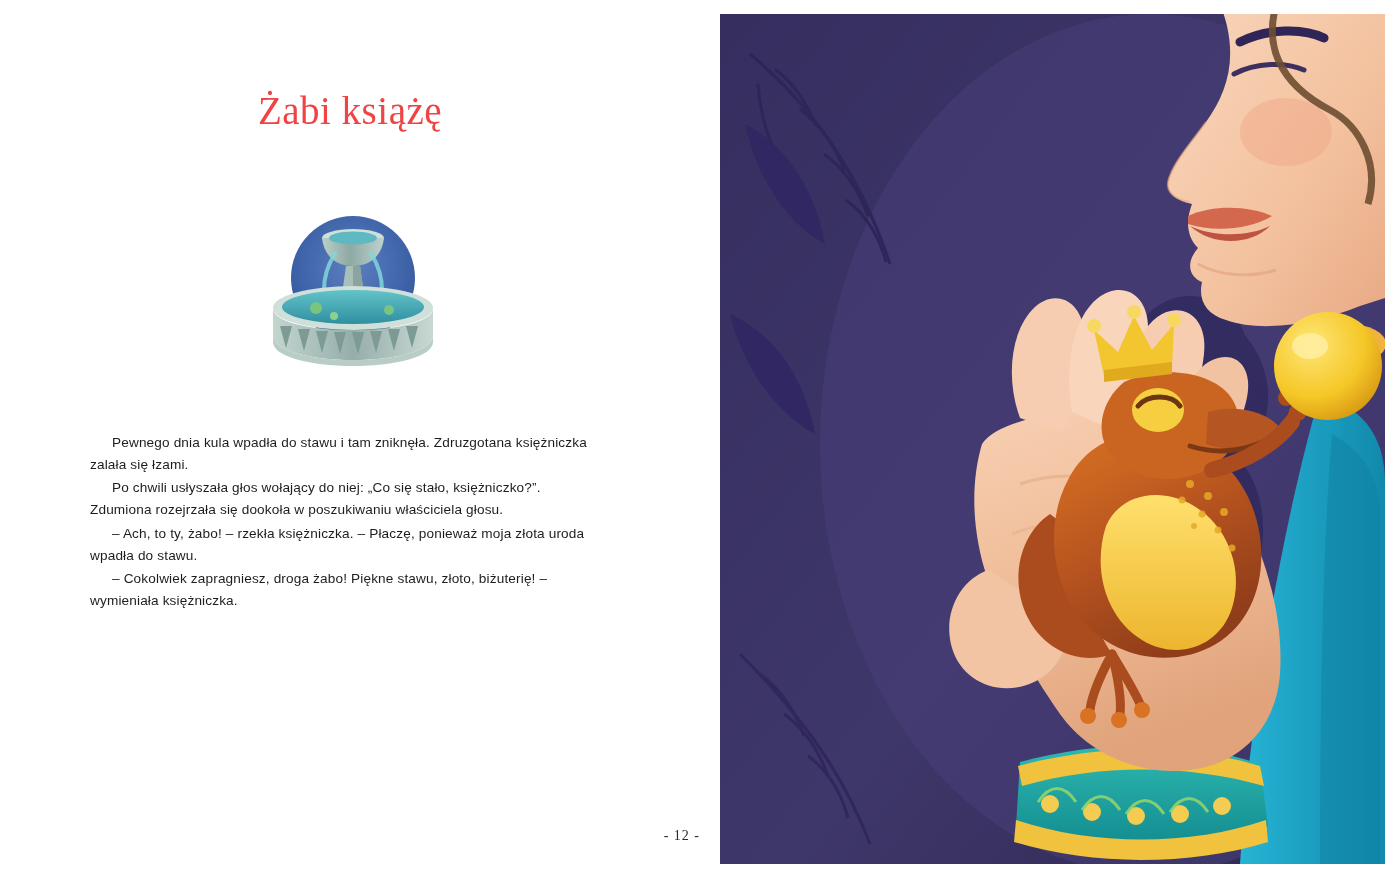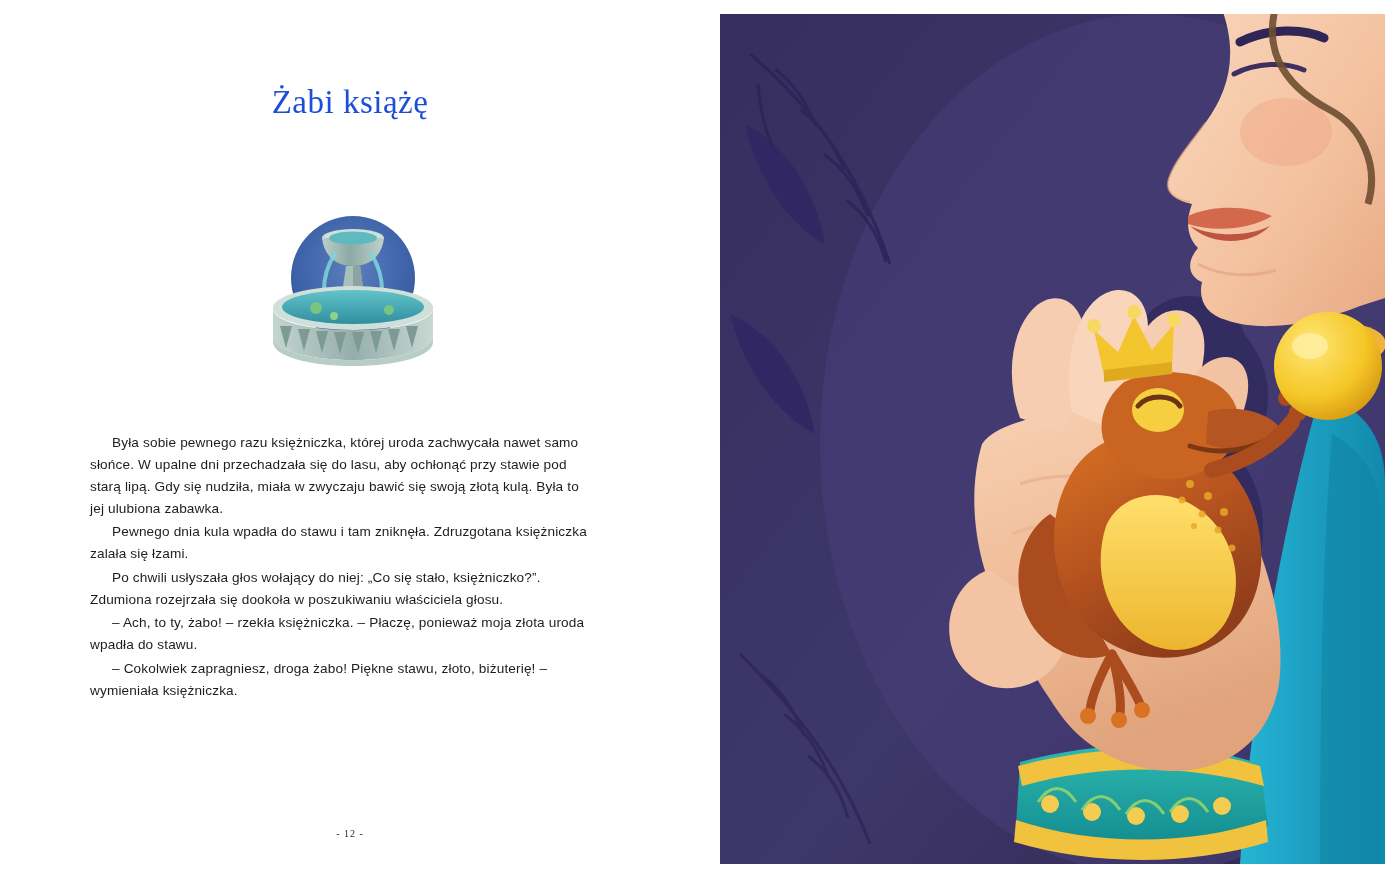--- a/index.html
+++ b/index.html
@@ -31,23 +31,23 @@
     background: #ffffff;
   }
 
   .story-title {
     position: absolute;
     left: 0;
     right: 0;
     top: 62px;
     text-align: center;
     font-family: "Liberation Serif", serif;
-    font-size: 33px;
+    font-size: 39px;
     letter-spacing: 0.5px;
-    color: #1d4ed8;
+    color: #ef4444;
     font-weight: 400;
   }
 
   
   .fountain-wrap {
     position: absolute;
     left: 258px;
     top: 190px;
     width: 190px;
     height: 200px;
@@ -69,23 +69,23 @@
   }
   .para-block p.indent {
     text-indent: 22px;
   }
 
   .page-number {
     position: absolute;
     left: 0;
     right: 0;
     top: 828px;
-    text-align: center;
+    text-align: right;
     font-family: "Liberation Serif", serif;
-    font-size: 10px;
+    font-size: 14px;
     letter-spacing: 1px;
     color: #2a2a2a;
   }
 
   
   .page-right {
     position: relative;
     width: 700px;
     height: 878px;
     background: #ffffff;
@@ -166,21 +166,20 @@
           <polygon points="112,141 124,141 118,163"></polygon>
           <polygon points="130,139 142,139 136,161"></polygon>
           <polygon points="148,136 160,136 154,158"></polygon>
         </g>
         <ellipse cx="95" cy="146" rx="80" ry="20" fill="none"></ellipse>
         <path d="M15 146 C15 160, 50 170, 95 170 C140 170, 175 160, 175 146 L175 152 C175 166, 140 176, 95 176 C50 176, 15 166, 15 152 Z" fill="#b9cdc7"></path>
       </svg>
     </div>
 
     <div class="para-block">
-      <p class="indent">Była sobie pewnego razu księżniczka, której uroda zachwycała nawet samo słońce. W upalne dni przechadzała się do lasu, aby ochłonąć przy stawie pod starą lipą. Gdy się nudziła, miała w zwyczaju bawić się swoją złotą kulą. Była to jej ulubiona zabawka.</p>
       <p class="indent">Pewnego dnia kula wpadła do stawu i tam zniknęła. Zdruzgotana księżniczka zalała się łzami.</p>
       <p class="indent">Po chwili usłyszała głos wołający do niej: „Co się stało, księżniczko?”. Zdumiona rozejrzała się dookoła w poszukiwaniu właściciela głosu.</p>
       <p class="indent">– Ach, to ty, żabo! – rzekła księżniczka. – Płaczę, ponieważ moja złota uroda wpadła do stawu.</p>
       <p class="indent">– Cokolwiek zapragniesz, droga żabo! Piękne stawu, złoto, biżuterię! – wymieniała księżniczka.</p>
     </div>
 
     <div class="page-number">- 12 -</div>
   </div>
 
   <div class="page-right">

